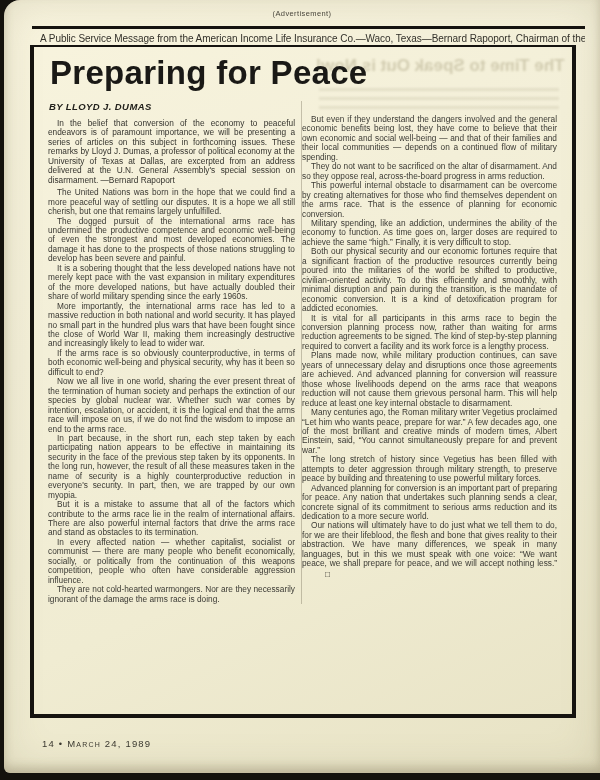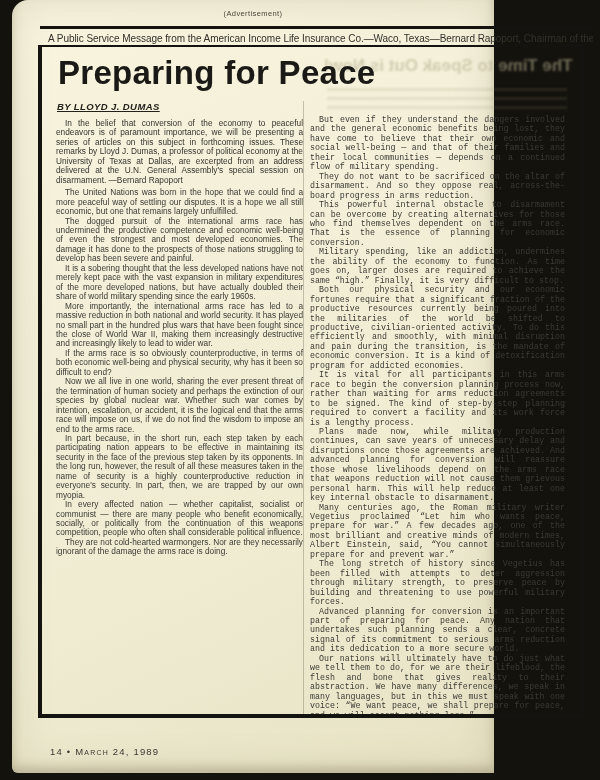--- a/index.html
+++ b/index.html
@@ -2,21 +2,21 @@
 <html><head>
 <meta charset="utf-8">
 <style>
   html,body{margin:0;padding:0;}
   body{
     width:600px;height:780px;position:relative;overflow:hidden;
     background:#14120d;
     font-family:"Liberation Sans","DejaVu Sans",sans-serif;
   }
   .paper{
-    position:absolute;left:12px;top:0;width:482px;height:773px;
+    position:absolute;left:4px;top:0;width:596px;height:773px;
     background:linear-gradient(155deg,#f8f4de 0%,#f3efd8 35%,#f0ecd2 65%,#e7e2c4 100%);
     border-top-left-radius:16px;border-bottom-left-radius:6px;
     box-shadow:inset 0 0 40px rgba(120,110,70,0.18), inset 0 -6px 10px rgba(90,80,50,0.25);
   }
   .ad-label{
     position:absolute;top:9px;left:0;width:100%;text-align:center;
     font-size:7.5px;color:#4a473d;letter-spacing:0.4px;
   }
   .masthead{
     position:absolute;left:28px;top:26px;width:543px;
@@ -33,40 +33,39 @@
   .headline{
     margin:8px 4px 0 16px;
     font-size:33px;font-weight:700;color:#1a1916;letter-spacing:0.3px;
     line-height:36px;
   }
   .cols{
     display:flex;margin:10px 4px 0 14px;
   }
   .col-left{width:247px;}
   .col-right{
-    width:255px;padding-left:6px;padding-top:14px;
+    width:255px;margin-left:6px;padding-top:14px;
     border-left:1px solid rgba(105,98,78,0.35);
-    font-family:Liberation Mono, monospace;
   }
   .byline{
     margin:0 0 7px 1px;font-size:9.5px;font-weight:700;font-style:italic;
-    letter-spacing:0.4px;color:#22211c;text-decoration:underline;
+    letter-spacing:0.4px;color:#22211c;
   }
   .body-text p{
     margin:0;font-size:8.3px;line-height:9.45px;color:#3b3a34;
     text-align:justify;text-indent:9px;
   }
   .intro{margin-bottom:3px !important;color:#35342e !important;}
   .endmark{
     display:inline-block;margin-left:14px;font-size:8.5px;color:#2c2b26;
     transform:translateY(0.5px);
   }
   .footer{
     position:absolute;left:38px;top:738px;
-    font-size:9.5px;font-variant:small-caps;letter-spacing:1.2px;color:#3a382f;margin-top:8px;
+    font-size:9.5px;font-variant:small-caps;letter-spacing:1.2px;color:#3a382f;
   }
   
   .ghost-headline{
     position:absolute;top:56px;left:302px;width:268px;text-align:center;
     font-size:17px;font-weight:700;color:#b5ae8e;opacity:0.55;
     transform:scaleX(-1);filter:blur(0.8px);pointer-events:none;
   }
   .ghost-lines{
     position:absolute;top:88px;left:315px;width:240px;height:26px;
     background:repeating-linear-gradient(to bottom,rgba(150,140,108,0.30) 0 3px,rgba(0,0,0,0) 3px 9px);
@@ -86,28 +85,29 @@
   <div class="masthead">A Public Service Message from the American Income Life Insurance Co.—Waco, Texas—Bernard Rapoport, Chairman of the Board and Chief Executive Officer</div>
 
   <div class="article-box">
     <h1 class="headline">Preparing for Peace</h1>
 
     <div class="cols body-text">
 
       <div class="col-left">
         <div class="byline">BY LLOYD J. DUMAS</div>
         <p class="intro">In the belief that conversion of the economy to peaceful endeavors is of paramount importance, we will be presenting a series of articles on this subject in forthcoming issues. These remarks by Lloyd J. Dumas, a professor of political economy at the University of Texas at Dallas, are excerpted from an address delivered at the U.N. General Assembly's special session on disarmament. —Bernard Rapoport</p>
-        <p>The United Nations was born in the hope that we could find a more peaceful way of settling our disputes. It is a hope we all still economic, but one that remains largely unfulfilled.</p>
+        <p>The United Nations was born in the hope that we could find a more peaceful way of settling our disputes. It is a hope we all still cherish, but one that remains largely unfulfilled.</p>
         <p>The dogged pursuit of the international arms race has undermined the productive competence and economic well-being of even the strongest and most developed economies. The damage it has done to the prospects of those nations struggling to develop has been severe and painful.</p>
         <p>It is a sobering thought that the less developed nations have not merely kept pace with the vast expansion in military expenditures of the more developed nations, but have actually doubled their share of world military spending since the early 1960s.</p>
         <p>More importantly, the international arms race has led to a massive reduction in both national and world security. It has played no small part in the hundred plus wars that have been fought since the close of World War II, making them increasingly destructive and increasingly likely to lead to wider war.</p>
         <p>If the arms race is so obviously counterproductive, in terms of both economic well-being and physical security, why has it been so difficult to end?</p>
         <p>Now we all live in one world, sharing the ever present threat of the termination of human society and perhaps the extinction of our species by global nuclear war. Whether such war comes by intention, escalation, or accident, it is the logical end that the arms race will impose on us, if we do not find the wisdom to impose an end to the arms race.</p>
         <p>In part because, in the short run, each step taken by each participating nation appears to be effective in maintaining its security in the face of the previous step taken by its opponents. In the long run, however, the result of all these measures taken in the name of security is a highly counterproductive reduction in everyone's security. In part, then, we are trapped by our own myopia.</p>
-        <p>In every affected nation — whether capitalist, socialist or communist — there are many people who benefit economically, socially, or politically from the continuation of this weapons competition, people who often shall considerable political influence.</p>
+        <p>But it is a mistake to assume that all of the factors which contribute to the arms race lie in the realm of international affairs. There are also powerful internal factors that drive the arms race and stand as obstacles to its termination.</p>
+        <p>In every affected nation — whether capitalist, socialist or communist — there are many people who benefit economically, socially, or politically from the continuation of this weapons competition, people who often have considerable aggression influence.</p>
         <p>They are not cold-hearted warmongers. Nor are they necessarily ignorant of the damage the arms race is doing.</p>
       </div>
 
       <div class="col-right">
         <p>But even if they understand the dangers involved and the general economic benefits being lost, they have come to believe that their own economic and social well-being — and that of their families and their local communities — depends on a continued flow of military spending.</p>
         <p>They do not want to be sacrificed on the altar of disarmament. And so they oppose real, across-the-board progress in arms reduction.</p>
         <p>This powerful internal obstacle to disarmament can be overcome by creating alternatives for those who find themselves dependent on the arms race. That is the essence of planning for economic conversion.</p>
         <p>Military spending, like an addiction, undermines the ability of the economy to function. As time goes on, larger doses are required to achieve the same “high.” Finally, it is very difficult to stop.</p>
         <p>Both our physical security and our economic fortunes require that a significant fraction of the productive resources currently being poured into the militaries of the world be shifted to productive, civilian-oriented activity. To do this efficiently and smoothly, with minimal disruption and pain during the transition, is the mandate of economic conversion. It is a kind of detoxification program for addicted economies.</p>
         <p>It is vital for all participants in this arms race to begin the conversion planning process now, rather than waiting for arms reduction agreements to be signed. The kind of step-by-step planning required to convert a facility and its work force is a lengthy process.</p>

